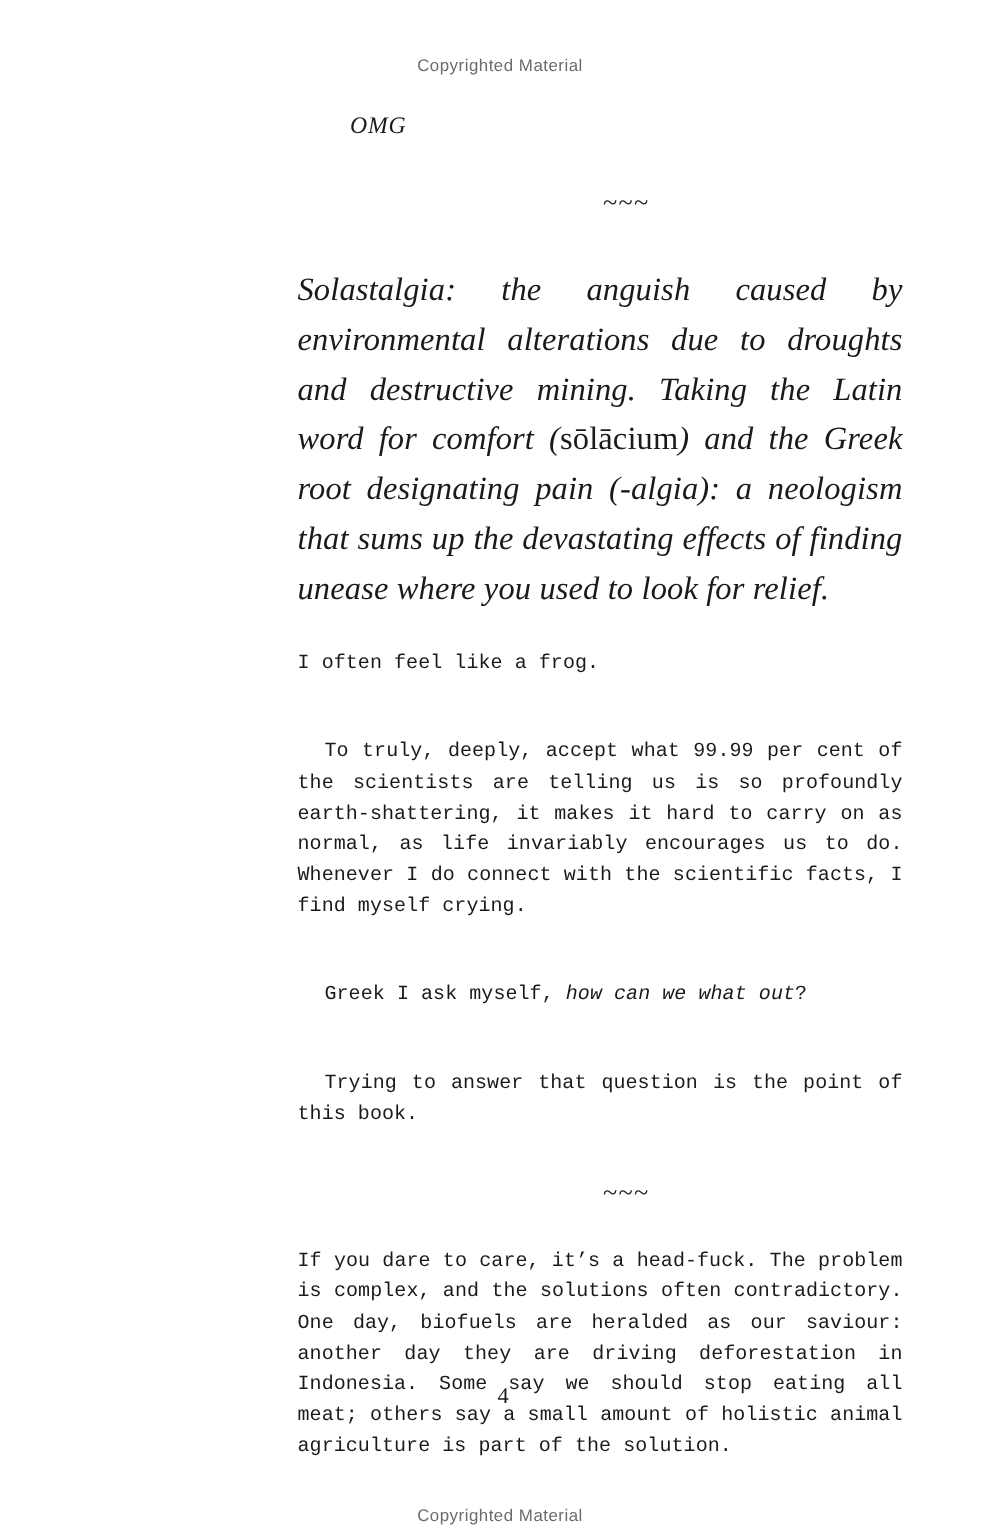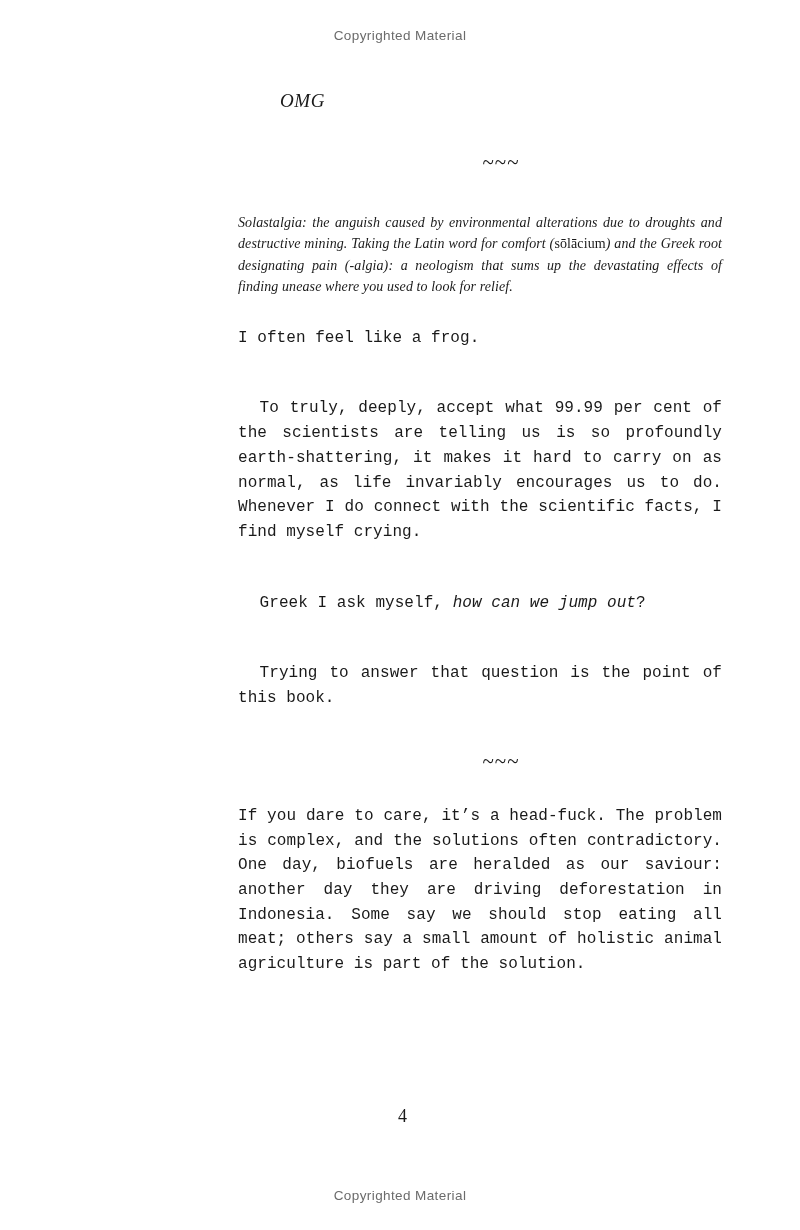--- a/index.html
+++ b/index.html
@@ -21,20 +21,21 @@
   }
   .watermark {
     position: absolute;
     left: 0;
     right: 0;
     text-align: center;
     font-family: "Liberation Sans", sans-serif;
     font-size: 13.5px;
     letter-spacing: 0.4px;
     color: #6b6b6b;
+    margin-top: 17px;
   }
   .watermark-top { top: 28px; }
   .watermark-bottom { top: 1188px; }
 
   .content {
     position: absolute;
     left: 238px;
     top: 90px;
     width: 484px;
   }
@@ -53,21 +54,21 @@
     font-size: 21px;
     letter-spacing: 1px;
     color: #1a1a1a;
     padding-left: 42px;
   }
   .divider-1 { margin-top: 38px; }
   .divider-2 { margin-top: 38px; margin-bottom: 30px; }
 
   .epigraph {
     font-style: italic;
-    font-size: 14px;
+    font-size: 26px;
     line-height: 1.53;
     text-align: justify;
     text-align-last: left;
     margin: 37px 0 0 0;
     letter-spacing: 0.1px;
   }
   .epigraph .roman {
     font-style: normal;
   }
 
@@ -117,21 +118,21 @@
     <div class="chapter-title">OMG</div>
 
     <div class="divider divider-1">~~~</div>
 
     <p class="epigraph"><span>Solastalgia: the anguish caused by environmental alterations due to droughts and destructive mining. Taking the Latin word for comfort (</span><span class="roman">sōlācium</span><span>) and the Greek root designating pain (-algia): a neologism that sums up the devastating effects of finding unease where you used to look for relief.</span></p>
 
     <p class="body first">I often feel like a frog.</p>
 
     <p class="body indent tight">To truly, deeply, accept what 99.99 per cent of the scientists are telling us is so profoundly earth-shattering, it makes it hard to carry on as normal, as life invariably encourages us to do. Whenever I do connect with the scientific facts, I find myself crying.</p>
 
-    <p class="body indent"><span>Greek I ask myself, </span><em>how can we jump out</em><span>?</span></p>
+    <p class="body indent"><span>Greek I ask myself, </span><em>how can we what out</em><span>?</span></p>
 
     <p class="body indent">Trying to answer that question is the point of this book.</p>
 
 
     <div class="divider divider-2">~~~</div>
 
     <p class="body">If you dare to care, it’s a head-fuck. The problem is complex, and the solutions often contradictory. One day, biofuels are heralded as our saviour: another day they are driving deforestation in Indonesia. Some say we should stop eating all meat; others say a small amount of holistic animal agriculture is part of the solution.</p>
 
   </div>
 

